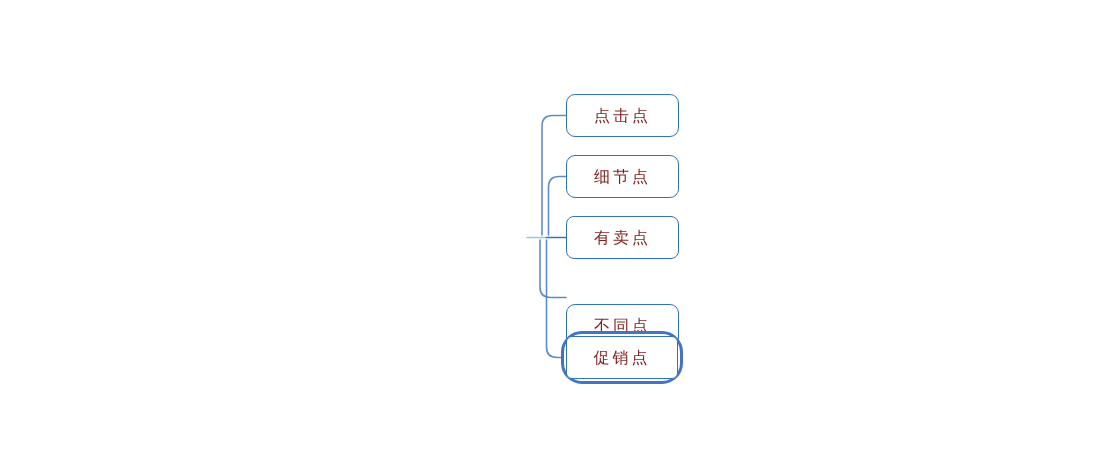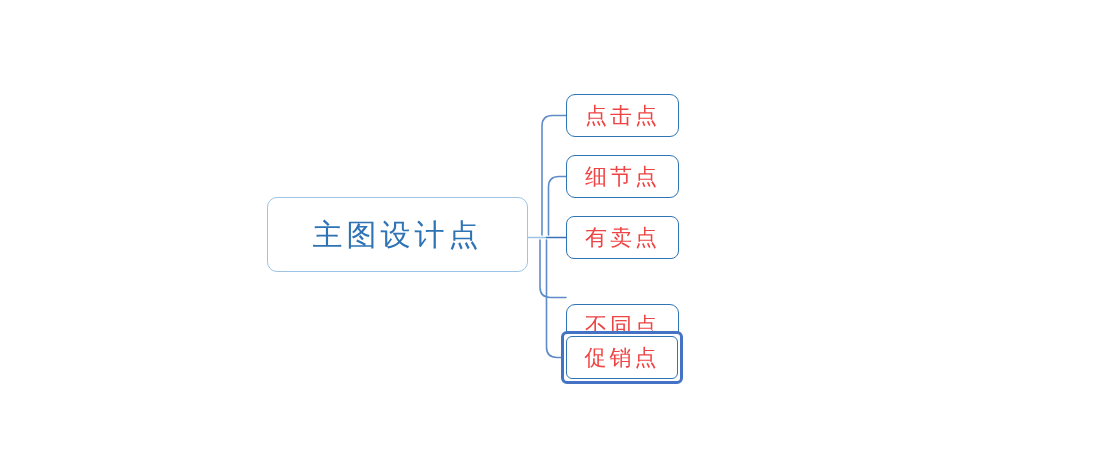--- a/index.html
+++ b/index.html
@@ -49,39 +49,39 @@
   }
   .child-node {
     left: 566px;
     width: 113px;
     height: 43px;
     border: 1.4px solid #2e75b6;
     border-radius: 9px;
   }
   .child-node .label,
   .selected-inner .label {
-    color: #ef4444;
-    font-size: 22px;
+    color: #7f1d1d;
+    font-size: 16px;
     letter-spacing: 3px;
     white-space: nowrap;
     line-height: 1;
   }
   .child-1 { top: 94px; }
   .child-2 { top: 155px; text-align: right; }
   .child-3 { top: 216px; border-radius: 8px; }
   .child-4 { top: 276px; margin-top: 28px; }
   .selected-outline {
     position: absolute;
     left: 561px;
     top: 331px;
     width: 122px;
     height: 53px;
     box-sizing: border-box;
     border: 3px solid #4472c4;
-    border-radius: 6px;
+    border-radius: 21px;
     background: #ffffff;
     padding-left: 24px;
   }
   .selected-inner {
     position: absolute;
     left: 2px;
     top: 2px;
     right: 2px;
     bottom: 2px;
     box-sizing: border-box;
@@ -100,23 +100,20 @@
 
   <svg id="connector-layer" viewBox="0 0 1103 462" xmlns="http://www.w3.org/2000/svg">
     <path d="M 527 237.5 H 546.5" fill="none" stroke="#9dc3e6" stroke-width="1.6" stroke-linecap="round"></path>
     <path d="M 542 235 V 126 Q 542 115.5 552.5 115.5 H 566" fill="none" stroke="#5f8cc8" stroke-width="1.6" stroke-linecap="round"></path>
     <path d="M 548.5 235 V 187 Q 548.5 176.5 559 176.5 H 566" fill="none" stroke="#5f8cc8" stroke-width="1.6" stroke-linecap="round"></path>
     <path d="M 546.5 237.5 H 566" fill="none" stroke="#3a74b6" stroke-width="1.6" stroke-linecap="round"></path>
     <path d="M 540 240 V 287 Q 540 297.5 550.5 297.5 H 566" fill="none" stroke="#5f8cc8" stroke-width="1.6" stroke-linecap="round"></path>
     <path d="M 546.5 240 V 347 Q 546.5 357.5 557 357.5 H 561" fill="none" stroke="#5f8cc8" stroke-width="1.6" stroke-linecap="round"></path>
   </svg>
 
-  <div class="node root-node">
-    <span class="label">主图设计点</span>
-  </div>
 
   <div class="node child-node child-1">
     <span class="label">点击点</span>
   </div>
 
   <div class="node child-node child-2">
     <span class="label">细节点</span>
   </div>
 
   <div class="node child-node child-3">

